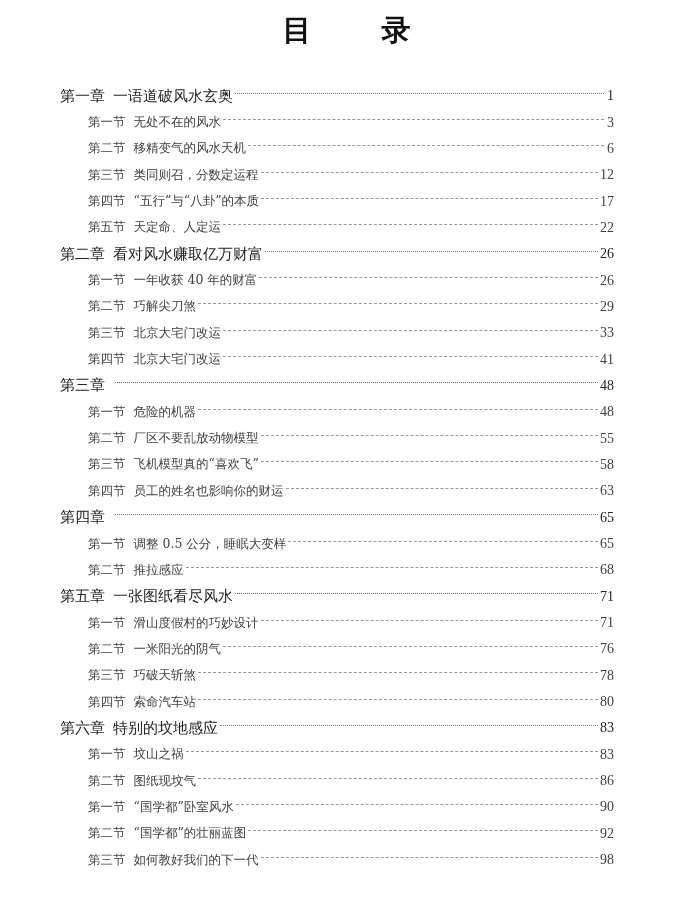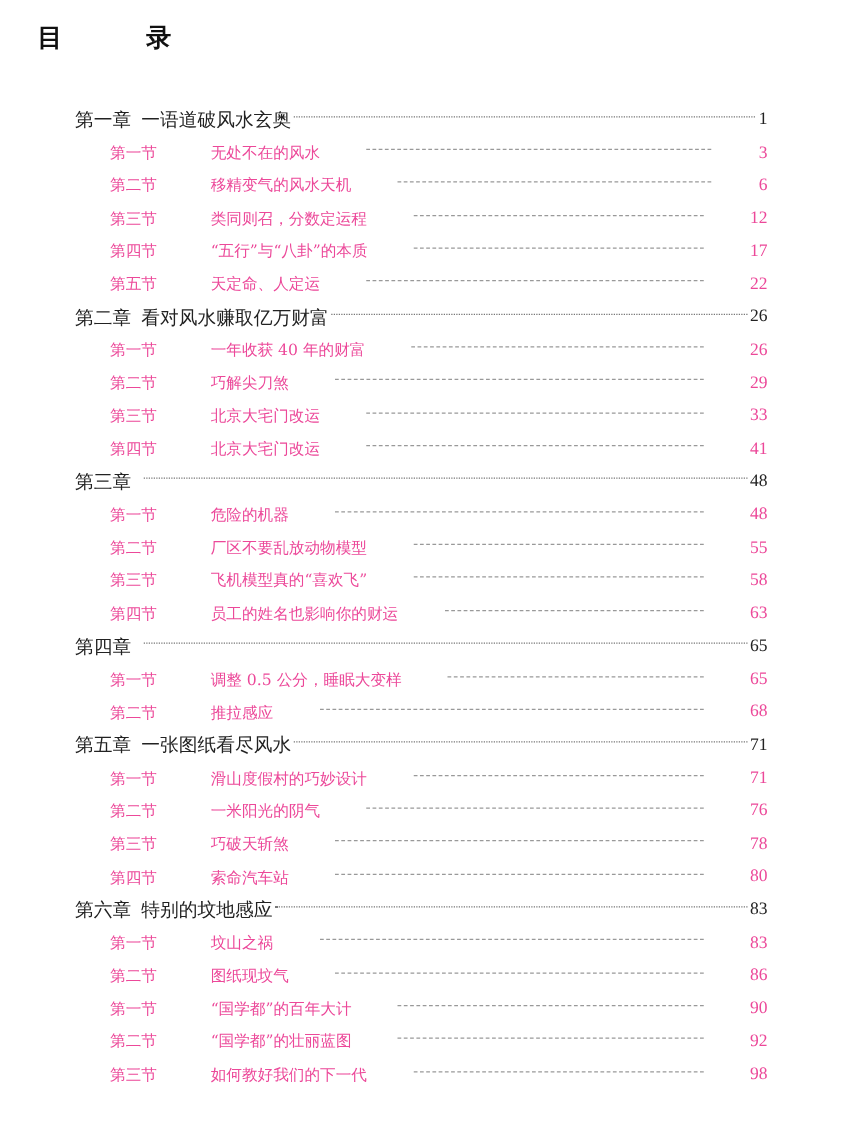--- a/index.html
+++ b/index.html
@@ -13,24 +13,24 @@
       overflow: hidden;
       position: relative;
       font-family: "DejaVu Serif", "Liberation Serif", serif;
       color: #2a2a2a;
     }
     .page-title {
       position: absolute;
       top: 12px;
       left: 0;
       width: 693px;
-      text-align: left;
+      text-align: center;
       font-family: "DejaVu Sans", "Liberation Sans", sans-serif;
       font-weight: bold;
-      font-size: 20px;
+      font-size: 29px;
       letter-spacing: 30px;
       color: #111;
       line-height: 36px;
       padding-left: 30px;
       box-sizing: border-box;
     }
     .toc {
       position: absolute;
       top: 83px;
       left: 60px;
@@ -42,22 +42,21 @@
       white-space: nowrap;
       height: 26.35px;
     }
     .row.chapter {
       font-size: 15px;
       color: #222;
     }
     .row.section {
       font-size: 12.5px;
       padding-left: 28px;
-      color: #ec4899;
-      gap: 35px;
+      color: #404040;
     }
     .row .num {
       margin-right: 8px;
     }
     .row .leader {
       flex: 1;
       border-bottom: 1px dotted #777;
       margin: 0 2px;
       position: relative;
       top: -3px;
@@ -233,21 +232,21 @@
       <span class="page">83</span>
     </div>
     <div class="row section">
       <span class="num">第二节</span>
       <span class="title">图纸现坟气</span>
       <span class="leader"></span>
       <span class="page">86</span>
     </div>
     <div class="row section">
       <span class="num">第一节</span>
-      <span class="title">“国学都”的百年大计</span>
+      <span class="title">“国学都”卧室风水</span>
       <span class="leader"></span>
       <span class="page">90</span>
     </div>
     <div class="row section">
       <span class="num">第二节</span>
       <span class="title">“国学都”的壮丽蓝图</span>
       <span class="leader"></span>
       <span class="page">92</span>
     </div>
     <div class="row section">

